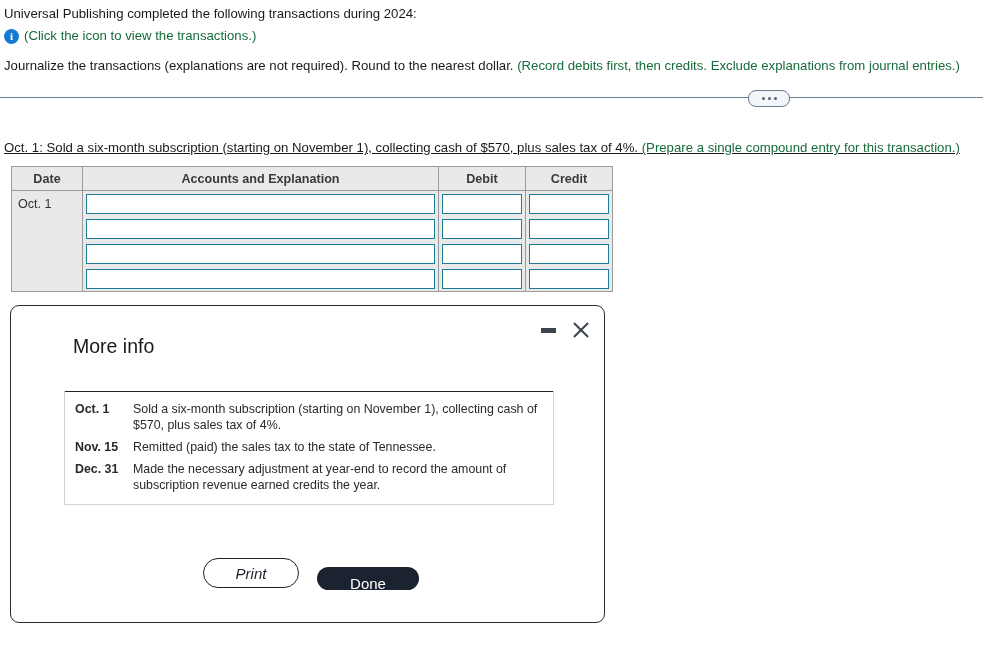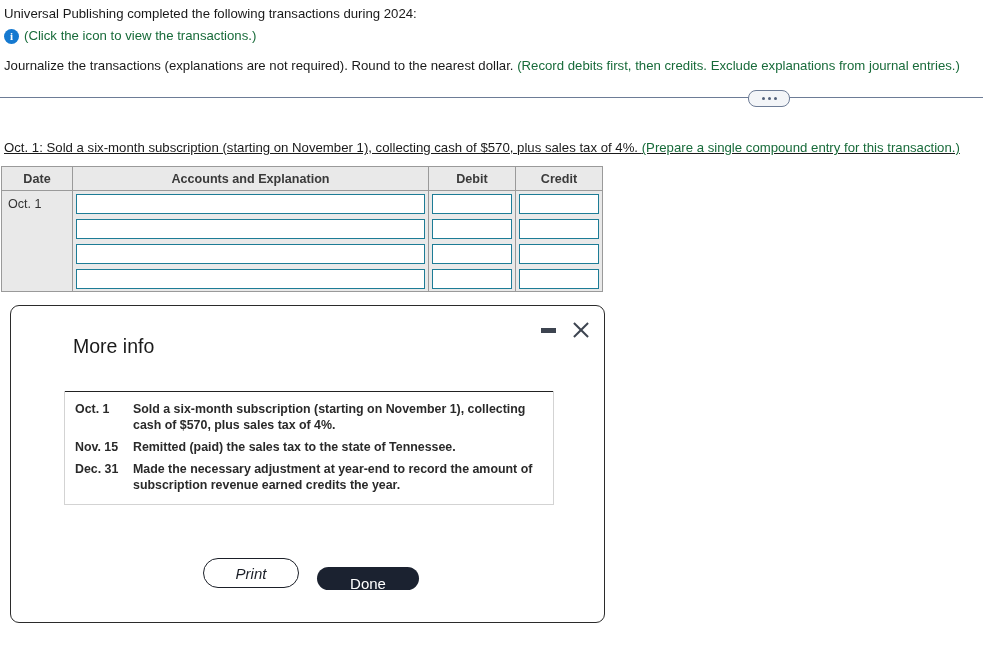--- a/index.html
+++ b/index.html
@@ -98,21 +98,21 @@
     top: 139px;
     font-size: 13.2px;
     line-height: 18px;
     white-space: nowrap;
     text-decoration: underline;
   }
 
   
   .journal {
     position: absolute;
-    left: 1px;
+    left: 11px;
     top: 166px;
     border-collapse: separate;
     border-spacing: 0;
     background: #e9e9e9;
     border: 1px solid #9a9a9a;
     border-top: none;
     border-left: none;
   }
   .journal th {
     background: #e9e9e9;
@@ -244,21 +244,20 @@
     font-size: 12.4px;
     font-weight: bold;
     color: #2a2a2a;
     line-height: 16px;
   }
   .info-desc {
     flex: 1 1 auto;
     font-size: 12.4px;
     color: #2a2a2a;
     line-height: 16px;
-    font-weight: bold;
   }
 
   
   .modal-actions {
     position: absolute;
     left: 192px;
     top: 249px;
     display: flex;
     align-items: center;
     gap: 18px;

